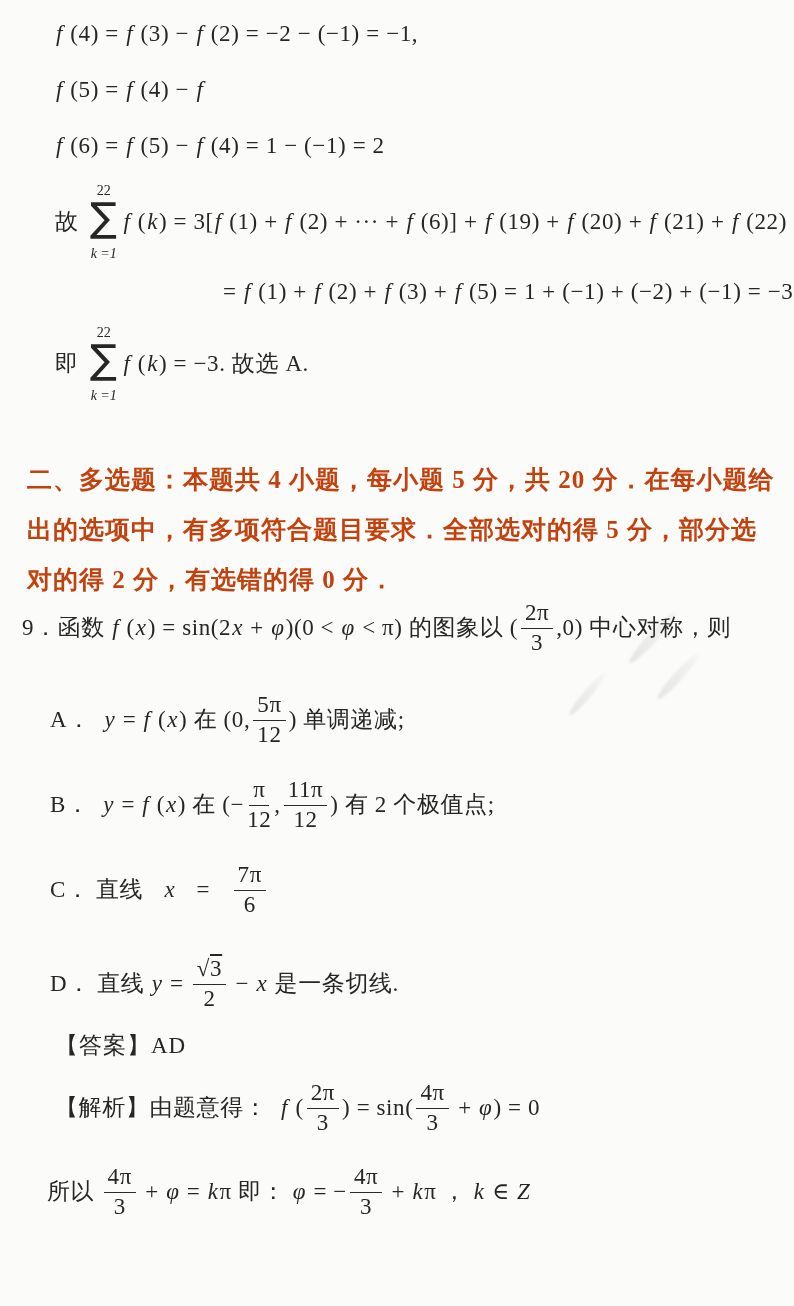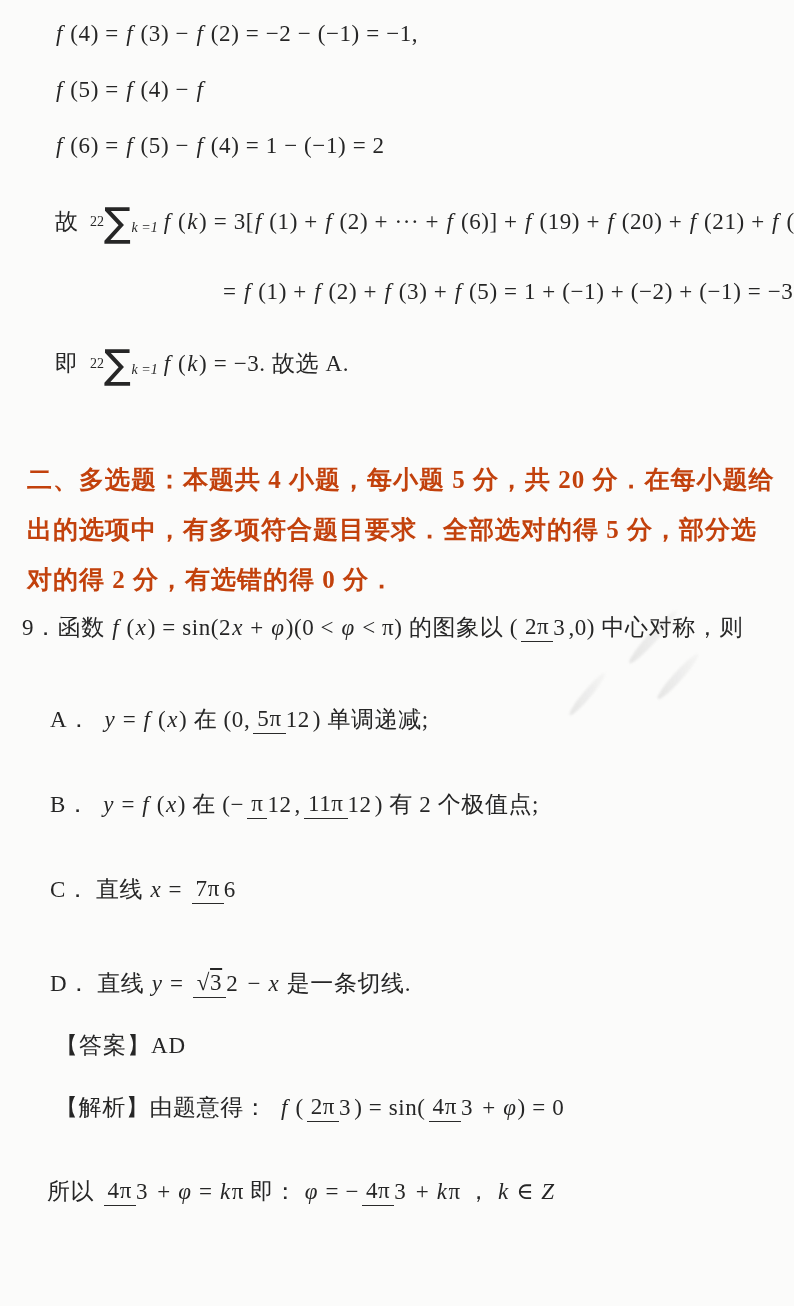--- a/index.html
+++ b/index.html
@@ -15,27 +15,27 @@
     position:absolute;
     display:flex;align-items:center;
     font-size:23px;
     letter-spacing:0.6px;
     white-space:pre;
     line-height:1.2;
   }
   .mi{font-style:italic;padding:0 1px;}
   .mu{}
   .frac{
-    display:inline-flex;flex-direction:row;align-items:center;
+    display:inline-flex;flex-direction:column;align-items:center;
     margin:8px 3px;text-align:center;line-height:1.15;
   }
   .frac .num{border-bottom:1.5px solid #2a2a2a;padding:0 4px 1px;display:block;}
   .frac .den{padding-top:1px;display:block;}
   .bigop{
-    display:inline-flex;flex-direction:row;align-items:center;
+    display:inline-flex;flex-direction:column;align-items:center;
     margin:0 5px;line-height:1;
   }
   .bigop .top{font-size:14px;margin-bottom:0;letter-spacing:0;}
   .bigop .sigma{font-size:40px;line-height:0.95;font-family:"DejaVu Sans",sans-serif;}
   .bigop .bot{font-size:14px;font-style:italic;margin-top:11px;letter-spacing:0;}
   .section-heading{
     position:absolute;left:27px;top:455px;width:750px;
     font-size:25px;line-height:50px;font-weight:700;
     color:#c2410c;letter-spacing:1px;
   }
@@ -66,21 +66,21 @@
   <div class="line" style="left:55px;top:325px;height:78px;"><span class="mu">即 </span><span class="bigop"><span class="top">22</span><span class="sigma">∑</span><span class="bot">k =1</span></span><span class="mi">f</span><span class="mu"> (</span><span class="mi">k</span><span class="mu">) = −3. 故选 A.</span></div>
 
   <div class="section-heading">二、多选题：本题共 4 小题，每小题 5 分，共 20 分．在每小题给出的选项中，有多项符合题目要求．全部选对的得 5 分，部分选对的得 2 分，有选错的得 0 分．</div>
 
   <div class="line" style="left:22px;top:588px;height:80px;"><span class="mu">9．函数 </span><span class="mi">f</span><span class="mu"> (</span><span class="mi">x</span><span class="mu">) = sin(2</span><span class="mi">x</span><span class="mu"> + </span><span class="mi">φ</span><span class="mu">)(0 &lt; </span><span class="mi">φ</span><span class="mu"> &lt; π) 的图象以 (</span><span class="frac"><span class="num">2π</span><span class="den">3</span></span><span class="mu">,0) 中心对称，则</span></div>
 
   <div class="line" style="left:50px;top:680px;height:80px;"><span class="mu">A．  </span><span class="mi">y</span><span class="mu"> = </span><span class="mi">f</span><span class="mu"> (</span><span class="mi">x</span><span class="mu">) 在 (0,</span><span class="frac"><span class="num">5π</span><span class="den">12</span></span><span class="mu">) 单调递减;</span></div>
 
   <div class="line" style="left:50px;top:765px;height:80px;"><span class="mu">B．  </span><span class="mi">y</span><span class="mu"> = </span><span class="mi">f</span><span class="mu"> (</span><span class="mi">x</span><span class="mu">) 在 (−</span><span class="frac"><span class="num">π</span><span class="den">12</span></span><span class="mu">,</span><span class="frac"><span class="num">11π</span><span class="den">12</span></span><span class="mu">) 有 2 个极值点;</span></div>
 
-  <div class="line" style="left:50px;top:850px;height:80px;"><span class="mu">C． 直线 </span><span class="mi">x</span><span class="mu"> = </span><span class="frac"><span class="num">7π</span><span class="den">6</span></span></div>
+  <div class="line" style="left:50px;top:850px;height:80px;gap:14px;"><span class="mu">C． 直线 </span><span class="mi">x</span><span class="mu"> = </span><span class="frac"><span class="num">7π</span><span class="den">6</span></span></div>
 
   <div class="line" style="left:50px;top:942px;height:84px;"><span class="mu">D． 直线 </span><span class="mi">y</span><span class="mu"> = </span><span class="frac"><span class="num">√<span style="text-decoration: overline;">3</span></span><span class="den">2</span></span><span class="mu"> − </span><span class="mi">x</span><span class="mu"> 是一条切线.</span></div>
 
   <div class="plain-line" style="left:55px;top:1030px;">【答案】AD</div>
 
   <div class="line" style="left:55px;top:1068px;height:80px;"><span class="mu">【解析】由题意得：  </span><span class="mi">f</span><span class="mu"> (</span><span class="frac"><span class="num">2π</span><span class="den">3</span></span><span class="mu">) = sin(</span><span class="frac"><span class="num">4π</span><span class="den">3</span></span><span class="mu"> + </span><span class="mi">φ</span><span class="mu">) = 0</span></div>
 
   <div class="line" style="left:47px;top:1150px;height:84px;"><span class="mu">所以 </span><span class="frac"><span class="num">4π</span><span class="den">3</span></span><span class="mu"> + </span><span class="mi">φ</span><span class="mu"> = </span><span class="mi">k</span><span class="mu">π 即： </span><span class="mi">φ</span><span class="mu"> = −</span><span class="frac"><span class="num">4π</span><span class="den">3</span></span><span class="mu"> + </span><span class="mi">k</span><span class="mu">π ， </span><span class="mi">k</span><span class="mu"> ∈ </span><span class="mi">Z</span></div>
 
   <div class="smudge" style="left:618px;top:632px;width:70px;height:10px;transform:rotate(-48deg);"></div>

